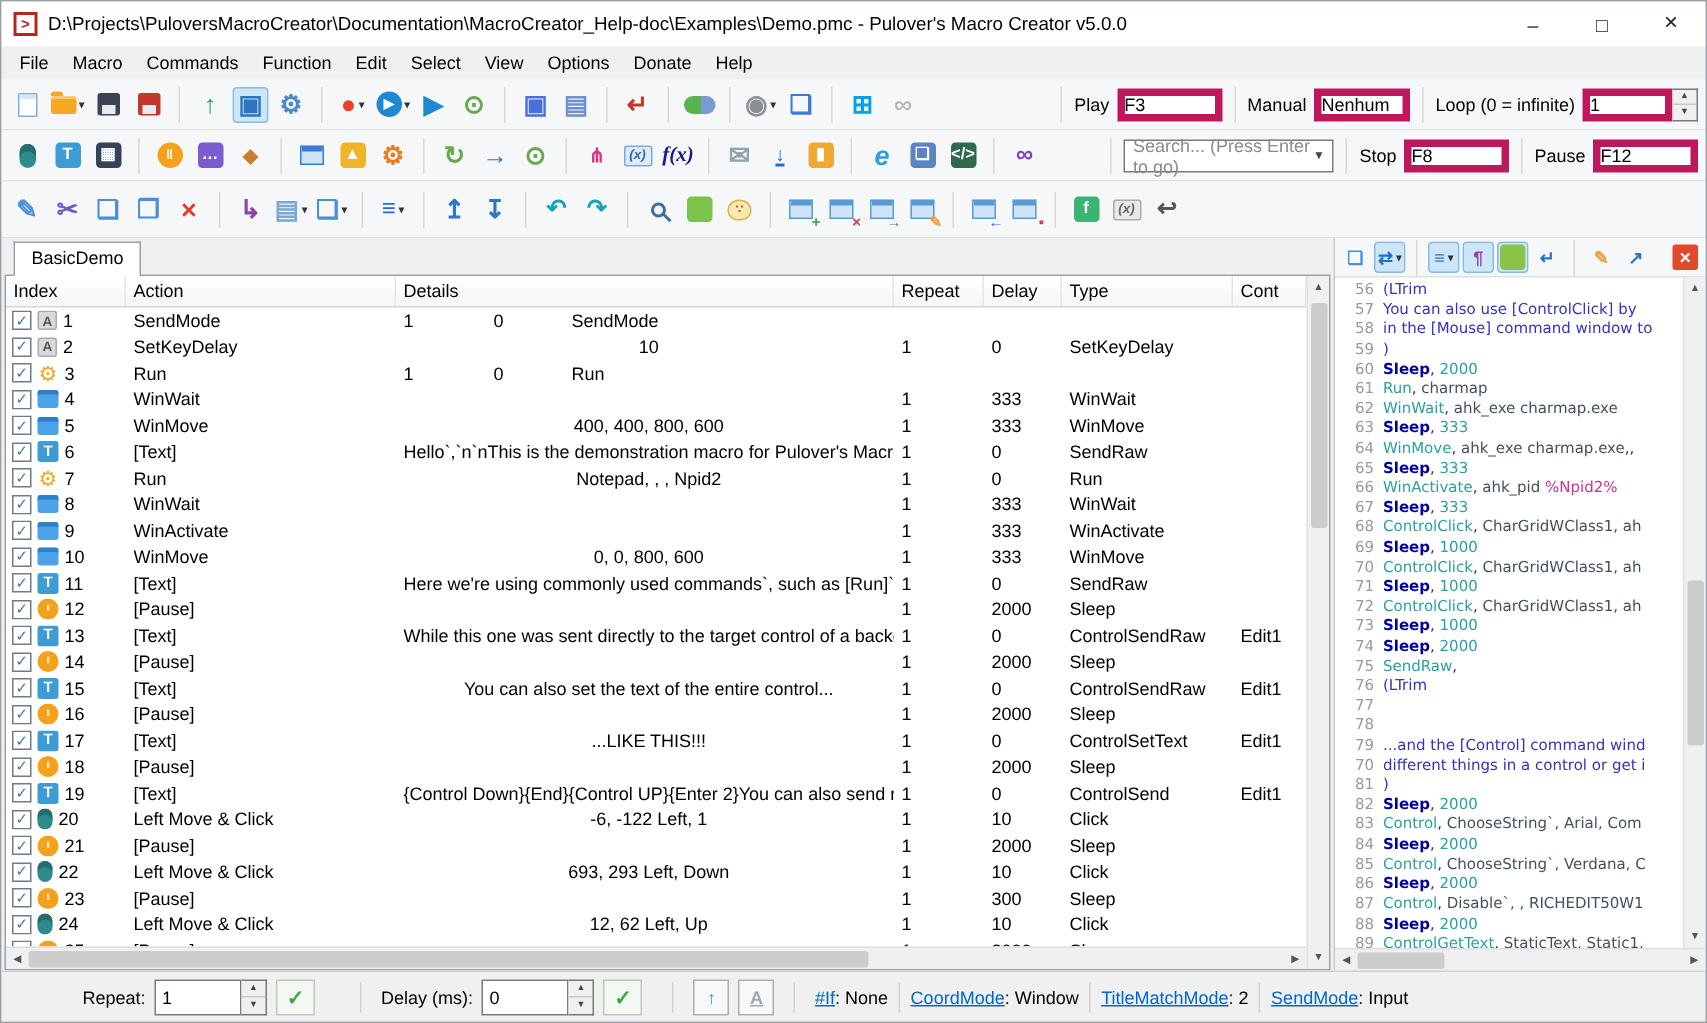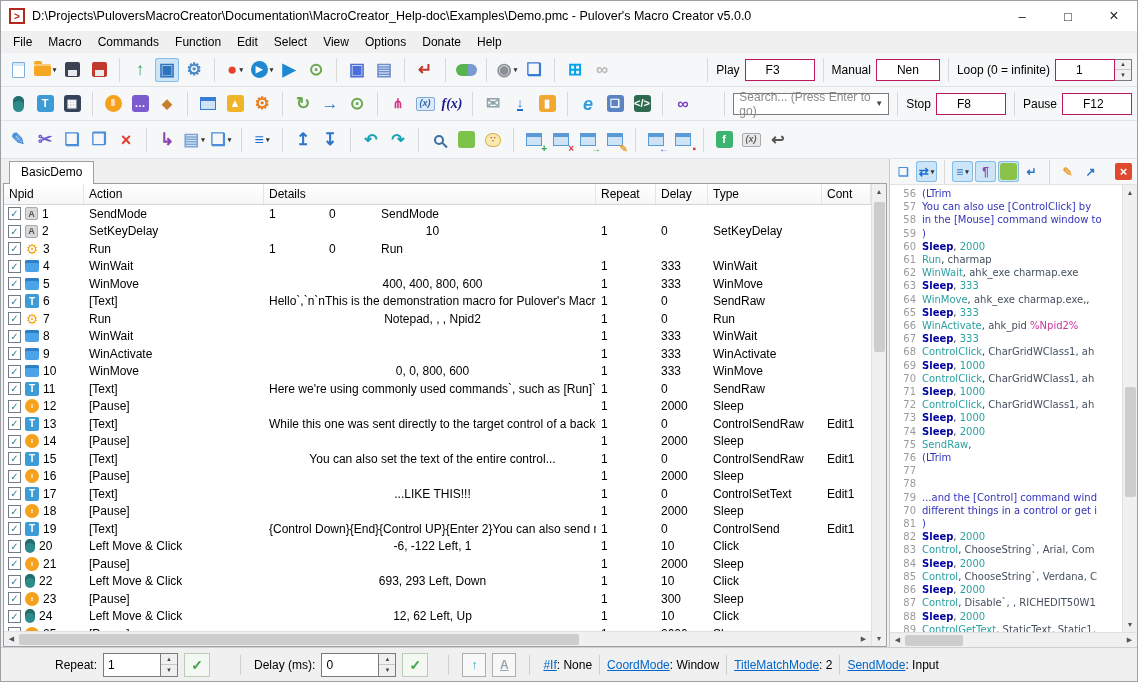--- a/index.html
+++ b/index.html
@@ -51,26 +51,26 @@
   .magnifier .g{width:10px;height:10px;border:2px solid #3b6ea5;border-radius:50%;position:relative;}
   .magnifier .g::after{content:"";position:absolute;width:7px;height:2px;background:#3b6ea5;transform:rotate(45deg);right:-6px;bottom:-3px;}
   .comment .g{border-radius:3px;}
   .palette .g{width:16px;height:14px;background:#f7e9b0;border:1px solid #d8b24a;border-radius:50% 50% 45% 45%;color:#c0392b;font-size:8px;}
   .win .g{width:16px;height:13px;background:#cfe3f7;border:1px solid #5b9bd5;box-shadow:inset 0 3px 0 #5b9bd5;}
   .win .sub{position:absolute;right:-1px;bottom:-2px;font-size:10px;font-weight:bold;line-height:1;}
   .mla{margin-left:auto;}
   .close .g{border-radius:2px;font-size:13px;}
 
   .field{display:flex;align-items:center;gap:5px;white-space:nowrap;}
-  .field input{height:22px;border:1px solid #be185d;font:12px "Liberation Sans",sans-serif;padding:0 20px;background:#fff;}
+  .field input{height:22px;border:5px solid #be185d;font:12px "Liberation Sans",sans-serif;padding:0 0;background:#fff;}
   .spin{display:flex;align-items:stretch;}
   .spinbtns{width:17px;border:1px solid #7a7a7a;border-left:none;display:flex;flex-direction:column;background:#f0f0f0;}
   .spinbtns span{flex:1;display:flex;align-items:center;justify-content:center;font-size:6px;color:#444;}
   .spinbtns span:first-child{border-bottom:1px solid #c8c8c8;}
-  .combo{width:156px;height:22px;border:1px solid #7a7a7a;background:#fff;display:flex;align-items:center;padding:0 5px;color:#8a8a8a;}
+  .combo{width:140px;height:22px;border:1px solid #7a7a7a;background:#fff;display:flex;align-items:center;padding:0 5px;color:#8a8a8a;}
   .combo .caret2{margin-left:auto;font-size:8px;color:#444;}
 
   
   .main{flex:1;display:flex;min-height:0;}
   .left{width:888px;display:flex;flex-direction:column;background:#f0f0f0;min-height:0;}
   .tabstrip{height:24px;display:flex;align-items:flex-end;padding-left:8px;flex:0 0 auto;}
   .tab{background:#fff;border:1px solid #9aa0a6;border-bottom:none;padding:3px 11px 5px;position:relative;top:1px;}
   .table-outer{flex:1;display:flex;min-height:0;border:1px solid #9aa0a6;background:#fff;margin:0 2px 0 2px;}
   .table-col{flex:1;display:flex;flex-direction:column;min-width:0;}
   .hrow{height:21px;display:flex;background:linear-gradient(#ffffff,#f6f6f6);border-bottom:1px solid #d5d5d5;flex:0 0 auto;}
@@ -430,21 +430,21 @@
 
   <div class="main">
 
     <div class="left">
       <div class="tabstrip">
         <span class="tab">BasicDemo</span>
       </div>
       <div class="table-outer">
         <div class="table-col">
           <div class="hrow" id="thead">
-              <span class="hcell c-index">Npid</span>
+              <span class="hcell c-index">Index</span>
               <span class="hcell c-action">Action</span>
               <span class="hcell c-details">Details</span>
               <span class="hcell c-repeat">Repeat</span>
               <span class="hcell c-delay">Delay</span>
               <span class="hcell c-type">Type</span>
               <span class="hcell c-cont">Cont</span>
             </div>
           <div class="rows" id="tbody">
               <div class="trow">
                 <span class="idxwrap c-index" style="padding-left: 4px;">

